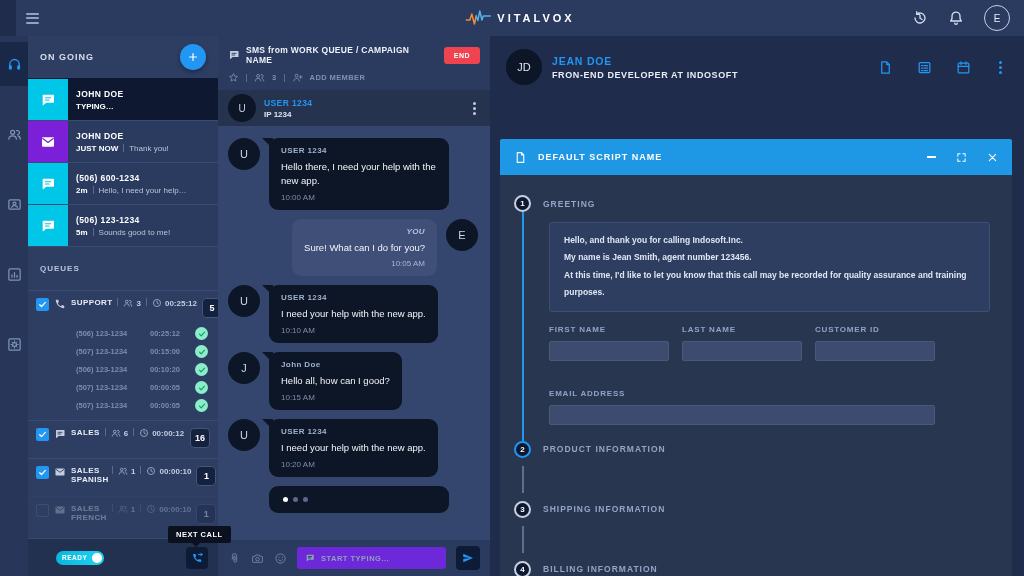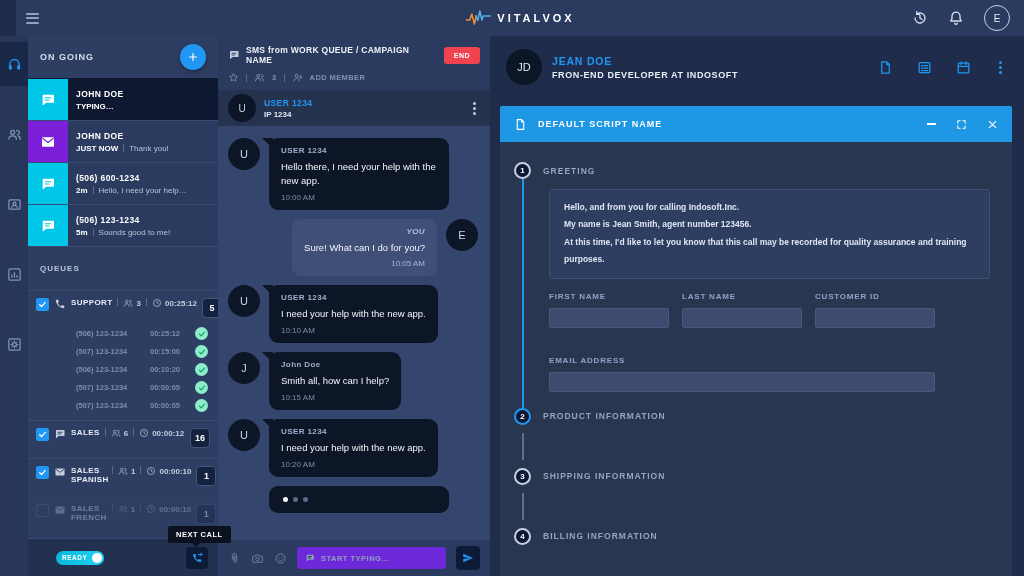--- a/index.html
+++ b/index.html
@@ -124,21 +124,21 @@
   
   .detailpanel { position:absolute; top:36px; left:490px; right:0; bottom:0; background:#1f2c4b; }
   .contact-header { display:flex; align-items:center; padding:13px 18px 0 16px; gap:10px; }
   .contact-avatar { width:36px; height:36px; border-radius:50%; background:#0d1626; color:#dfe6f2; font-size:11px; display:flex; align-items:center; justify-content:center; flex:none; }
   .contact-name { font-size:10.5px; font-weight:700; color:#2196f3; letter-spacing:.8px; margin-bottom:3px; }
   .contact-role { font-size:9px; font-weight:700; color:#e8edf6; letter-spacing:.6px; }
   .contact-actions { margin-left:auto; display:flex; align-items:center; gap:24px; color:#2196f3; }
   .contact-actions .ic { width:15px; height:15px; cursor:pointer; }
   .contact-actions .kebab i { background:#2196f3; }
   .script-window { position:absolute; top:70px; left:10px; right:12px; bottom:0; display:flex; flex-direction:column; }
-  .script-titlebar { height:36px; min-height:36px; background:#1e97e4; border-radius:2px 2px 0 0; display:flex; align-items:center; padding:0 14px; gap:11px; color:#fff; }
+  .script-titlebar { height:36px; min-height:36px; background:#1e97e4; border-radius:2px 2px 0 0; display:flex; align-items:center; padding:0 14px; gap:11px; color:#fff;margin-top:33px; }
   .script-titlebar .ic { width:13px; height:13px; }
   .script-title { font-size:9px; font-weight:700; letter-spacing:1px; }
   .script-controls { margin-left:auto; display:flex; align-items:center; gap:20px; }
   .min-bar { width:9px; height:2px; background:#fff; cursor:pointer; }
   .script-controls .ic { width:11px; height:11px; cursor:pointer; }
   .script-body { flex:1; background:#283650; padding:20px 22px 0 14px; overflow:hidden; }
   .sec-head { display:flex; align-items:center; gap:12px; }
   .sec-num { width:17px; height:17px; border-radius:50%; background:#0e1830; border:2px solid #c6d0e2; color:#fff; font-size:8px; font-weight:700; display:flex; align-items:center; justify-content:center; flex:none; }
   .sec-num.ring-blue { border-color:#2196f3; }
   .sec-label { font-size:8.5px; font-weight:700; color:#93a5c4; letter-spacing:1px; }
@@ -637,21 +637,21 @@
           <div class="author">USER 1234</div>
           <div class="text">I need your help with the new app.</div>
           <div class="time">10:10 AM</div>
         </div>
       </div>
 
       <div class="msg-row">
         <div class="msg-avatar">J</div>
         <div class="bubble tail">
           <div class="author">John Doe</div>
-          <div class="text">Smith all, how can I help?</div>
+          <div class="text">Hello all, how can I good?</div>
           <div class="time">10:15 AM</div>
         </div>
       </div>
 
       <div class="msg-row">
         <div class="msg-avatar">U</div>
         <div class="bubble tail">
           <div class="author">USER 1234</div>
           <div class="text">I need your help with the new app.</div>
           <div class="time">10:20 AM</div>
@@ -743,21 +743,21 @@
       </div>
 
       <div class="script-body">
 
         <div class="sec-head">
           <span class="sec-num">1</span>
           <span class="sec-label">GREETING</span>
         </div>
         <div class="sec1-body">
           <div class="greet-box">
-            <div class="greet-line">Hello, and from you for calling Indosoft.Inc.</div>
+            <div class="greet-line">Hello, and thank you for calling Indosoft.Inc.</div>
             <div class="greet-line">My name is Jean Smith, agent number 123456.</div>
             <div class="greet-line">At this time, I'd like to let you know that this call may be recorded for quality assurance and training purposes.</div>
           </div>
           <div class="form-grid">
             <div>
               <div class="f-label">FIRST NAME</div>
               <input class="f-input" type="text" style="">
             </div>
             <div>
               <div class="f-label">LAST NAME</div>

